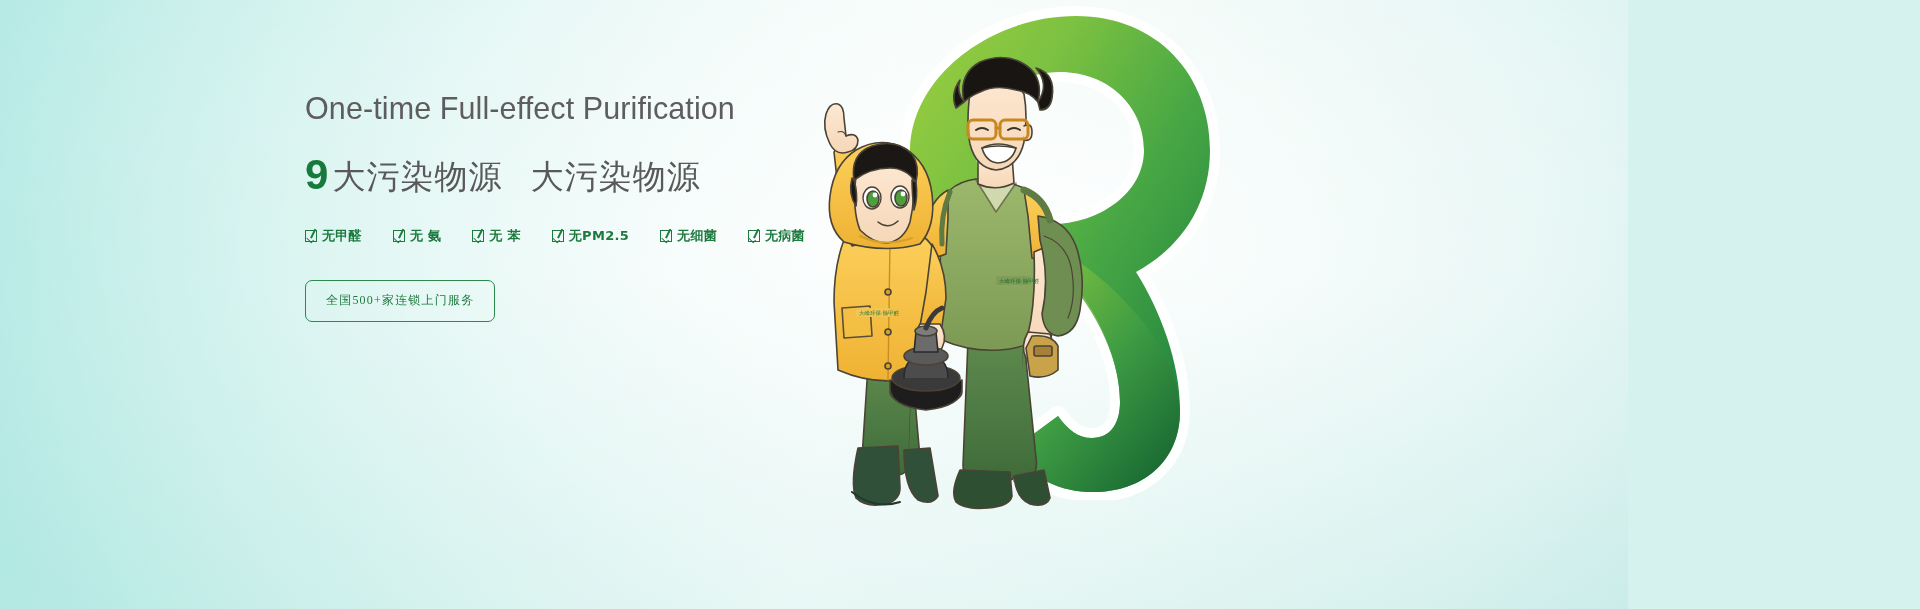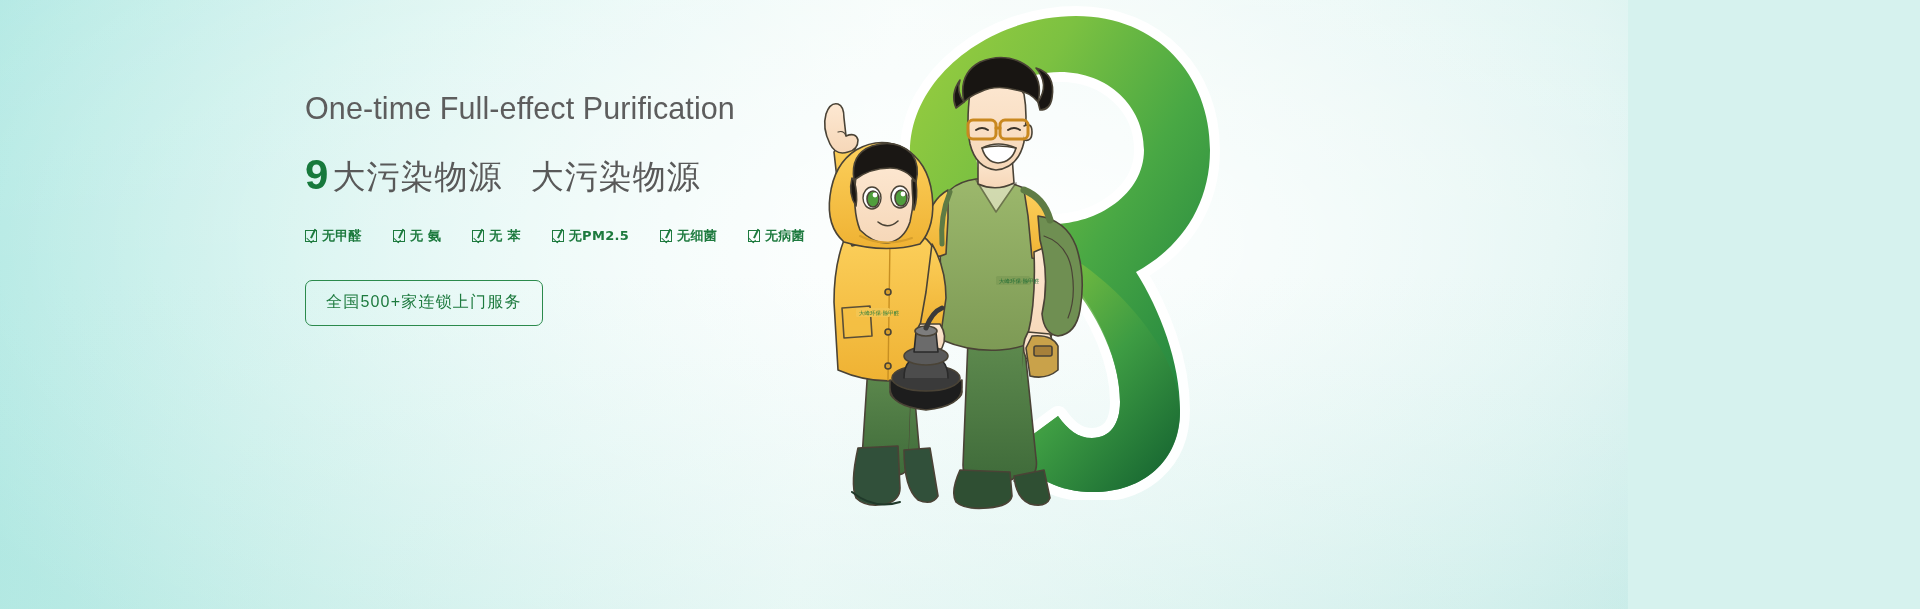--- a/index.html
+++ b/index.html
@@ -78,23 +78,23 @@
     content:""; position:absolute; left:4px; top:-3.5px;
     width:1.5px; height:10px; background:#1d7a3e;
     transform:rotate(26deg); transform-origin:bottom;
   }
   .feat .lbl{ letter-spacing:0.3px; }
 
   .cta {
     margin-top:35px; display:inline-block;
     padding:11px 20px 12px;
     border:1.5px solid #2b8a4c; border-radius:7px;
-    color:#1d7a3e; font-size:16px; font-weight:400;
+    color:#1d7a3e; font-size:12px; font-weight:400;
     letter-spacing:1.2px;
-    font-family:Liberation Sans, sans-serif;
+    font-family:Liberation Serif, serif;
     background:transparent; cursor:pointer; white-space:nowrap;
   }
 
   
   .nine-art { position:absolute; left:870px; top:0; width:420px; height:500px; z-index:2; }
 
   
   .illus { position:absolute; left:800px; top:40px; width:330px; height:470px; z-index:4; }
 </style>
 </head>

